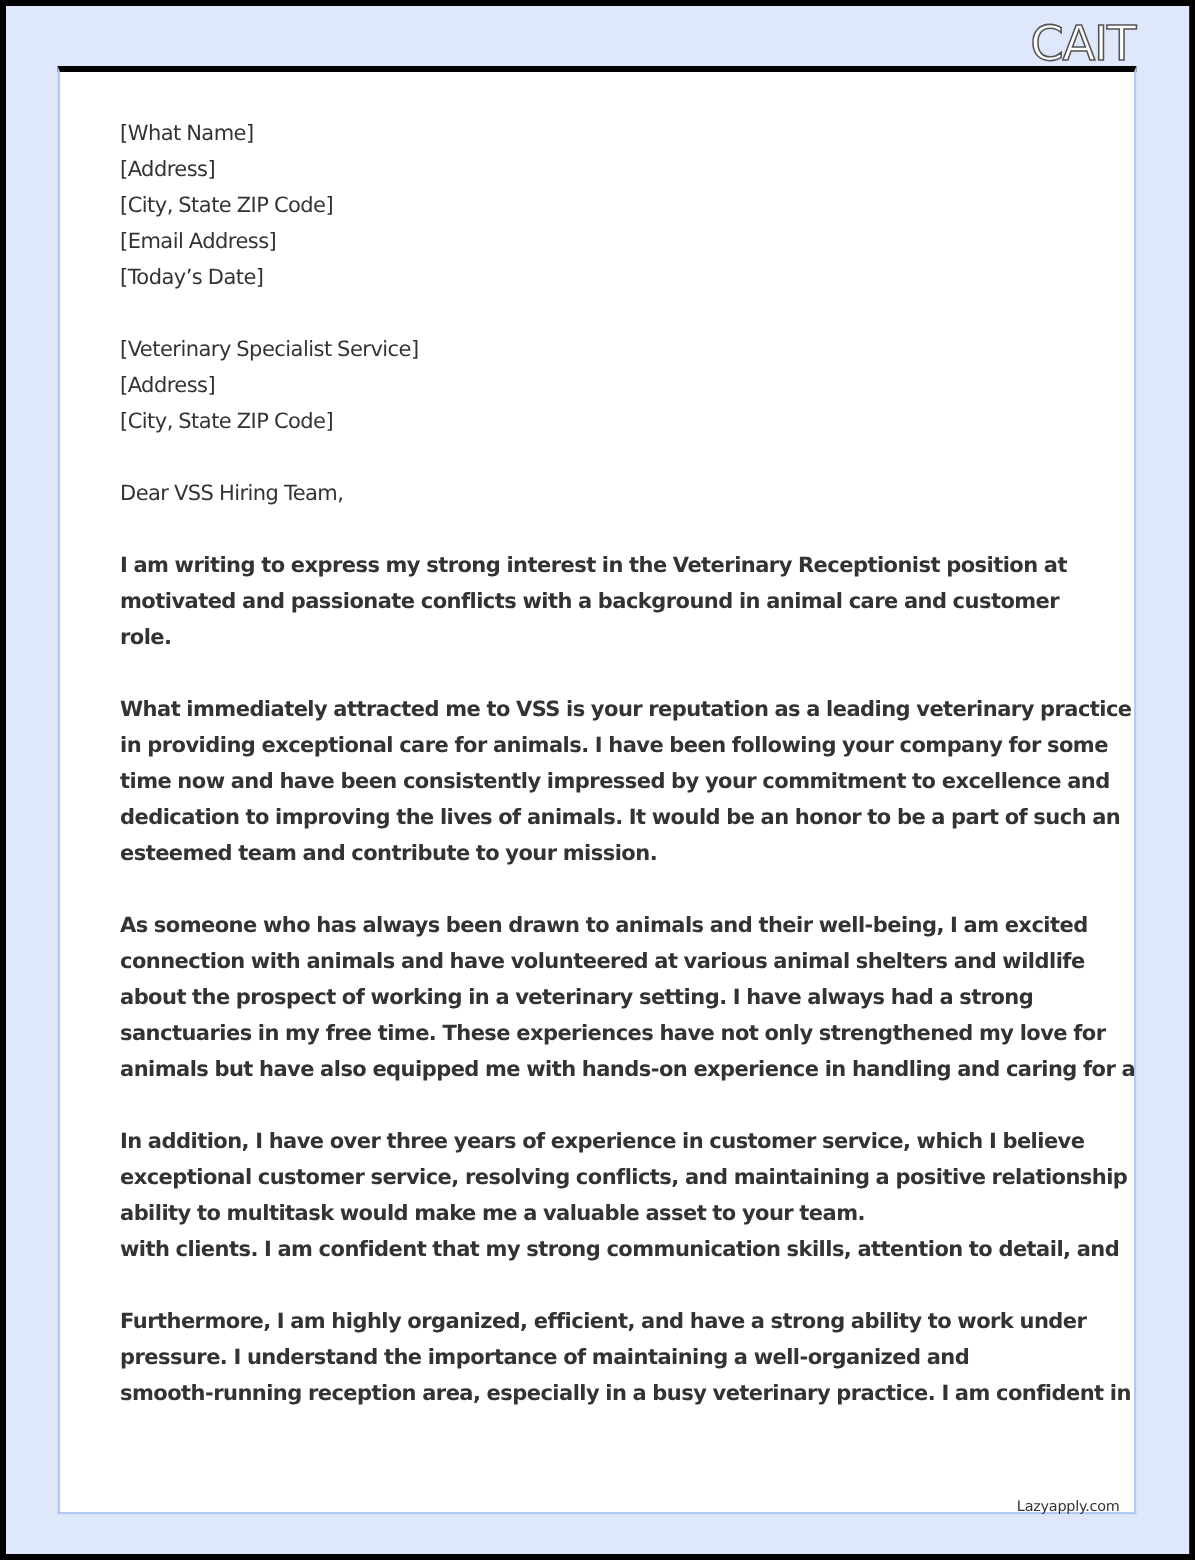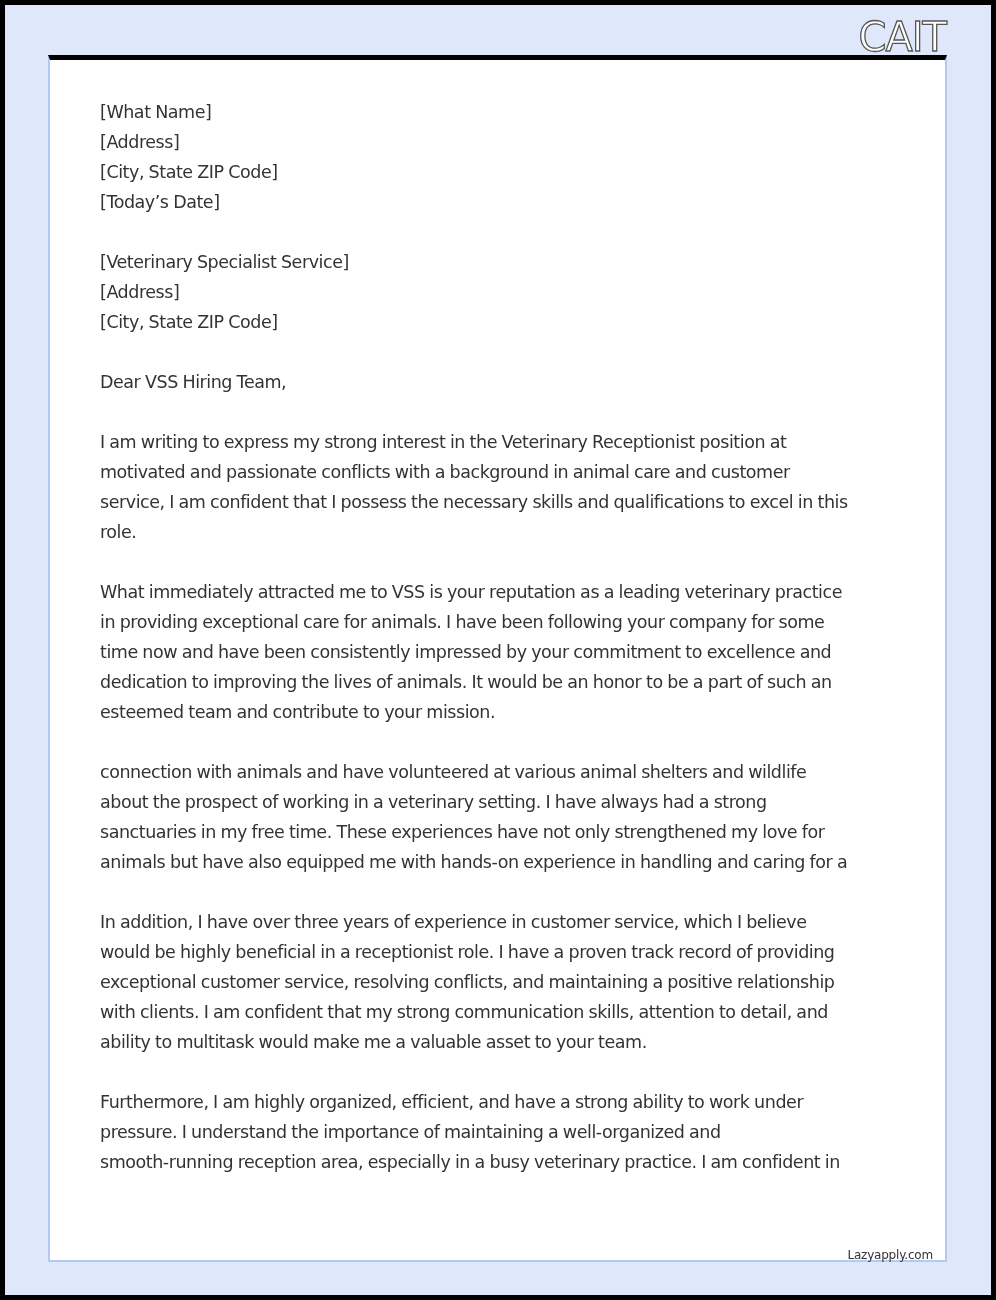--- a/index.html
+++ b/index.html
@@ -67,20 +67,21 @@
     .block {
       margin: 0 0 30px 0;
     }
     .line {
       display: block;
       white-space: nowrap;
     }
     .para {
       margin: 0 0 30px 0;
       white-space: normal;
+      font-weight: bold;
     }
     .watermark {
       position: absolute;
       right: 58px;
       top: 1243px;
       font-family: "DejaVu Sans", sans-serif;
       font-size: 12px;
       color: #333333;
       z-index: 3;
       letter-spacing: -0.2px;
@@ -92,61 +93,61 @@
 
 <div class="frame">
   <div class="logo">CAIT</div>
   <div class="page"></div>
 
   <div class="content">
     <div class="block">
       <span class="line">[What Name]</span>
       <span class="line">[Address]</span>
       <span class="line">[City, State ZIP Code]</span>
+      <span class="line">[Email Address]</span>
       <span class="line">[Today’s Date]</span>
     </div>
 
     <div class="block">
       <span class="line">[Veterinary Specialist Service]</span>
       <span class="line">[Address]</span>
       <span class="line">[City, State ZIP Code]</span>
     </div>
 
     <div class="block">
       <span class="line">Dear VSS Hiring Team,</span>
     </div>
 
     <div class="para">
       <span class="line">I am writing to express my strong interest in the Veterinary Receptionist position at</span>
       <span class="line">motivated and passionate conflicts with a background in animal care and customer</span>
-      <span class="line">service, I am confident that I possess the necessary skills and qualifications to excel in this</span>
       <span class="line">role.</span>
     </div>
 
     <div class="para">
       <span class="line">What immediately attracted me to VSS is your reputation as a leading veterinary practice</span>
       <span class="line">in providing exceptional care for animals. I have been following your company for some</span>
       <span class="line">time now and have been consistently impressed by your commitment to excellence and</span>
       <span class="line">dedication to improving the lives of animals. It would be an honor to be a part of such an</span>
       <span class="line">esteemed team and contribute to your mission.</span>
     </div>
 
     <div class="para">
+      <span class="line">As someone who has always been drawn to animals and their well-being, I am excited</span>
       <span class="line">connection with animals and have volunteered at various animal shelters and wildlife</span>
       <span class="line">about the prospect of working in a veterinary setting. I have always had a strong</span>
       <span class="line">sanctuaries in my free time. These experiences have not only strengthened my love for</span>
       <span class="line">animals but have also equipped me with hands-on experience in handling and caring for a</span>
     </div>
 
     <div class="para">
       <span class="line">In addition, I have over three years of experience in customer service, which I believe</span>
-      <span class="line">would be highly beneficial in a receptionist role. I have a proven track record of providing</span>
       <span class="line">exceptional customer service, resolving conflicts, and maintaining a positive relationship</span>
+      <span class="line">ability to multitask would make me a valuable asset to your team.</span>
       <span class="line">with clients. I am confident that my strong communication skills, attention to detail, and</span>
-      <span class="line">ability to multitask would make me a valuable asset to your team.</span>
     </div>
 
     <div class="para">
       <span class="line">Furthermore, I am highly organized, efficient, and have a strong ability to work under</span>
       <span class="line">pressure. I understand the importance of maintaining a well-organized and</span>
       <span class="line">smooth-running reception area, especially in a busy veterinary practice. I am confident in</span>
     </div>
   </div>
 
   <div class="watermark">Lazyapply.com</div>

